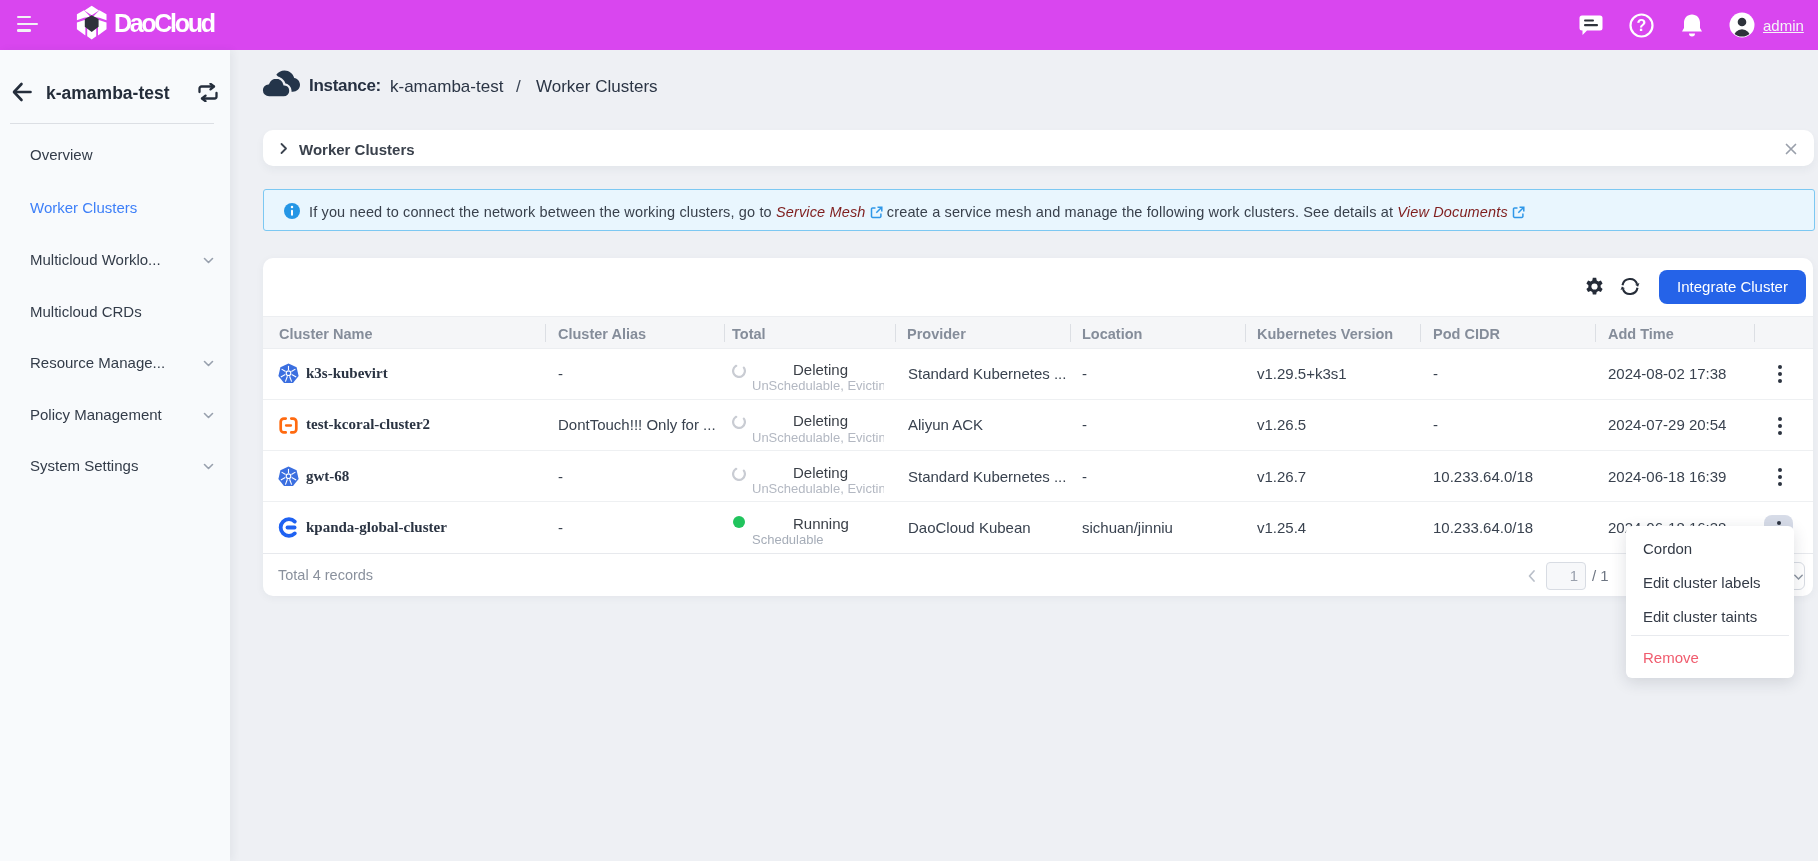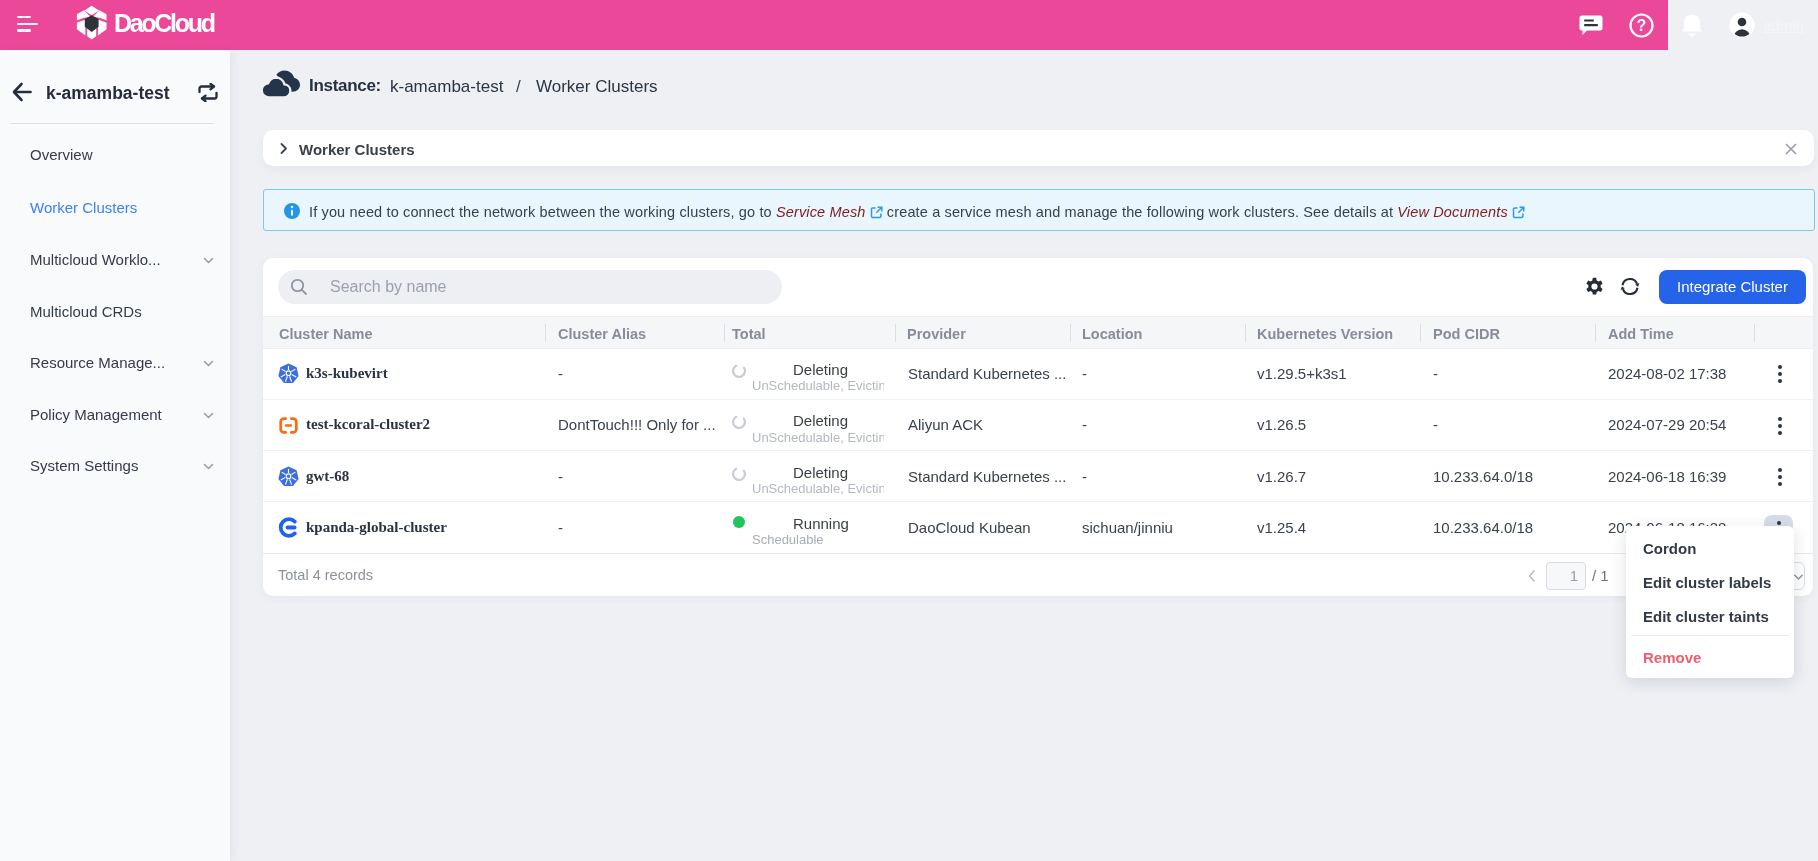--- a/index.html
+++ b/index.html
@@ -6,21 +6,21 @@
 html,body { width: 1818px; height: 861px; }
 body {
   font-family: "Liberation Sans", sans-serif;
   background: #eef0f4;
   position: relative;
   overflow: hidden;
   color: #2c3542;
   -webkit-font-smoothing: antialiased;
 }
 .abs { position: absolute; }
-.topbar { position:absolute; left:0; top:0; width:1668px; height:50px; background:#ec4899; }
+.topbar { position:absolute; left:0; top:0; width:1818px; height:50px; background:#d946ef; }
 .hamb div { position:absolute; height:2.6px; background:#f2f3f5; border-radius:1.3px; }
 .logo-text { position:absolute; left:114px; top:9px; color:#fff; font-size:25px; font-weight:bold; letter-spacing:-2.3px; }
 .admin-txt { position:absolute; left:1763px; top:17px; color:#f4f5f7; font-size:15px;text-decoration:underline; }
 .sidebar { position:absolute; left:0; top:50px; width:230px; height:811px; background:#f8fafc; box-shadow:3px 0 8px rgba(40,50,70,.06); }
 .sb-title { position:absolute; left:46px; top:33px; font-size:17.5px; font-weight:bold; color:#242d3a; }
 .sb-divider { position:absolute; left:10px; top:73px; width:204px; height:1px; background:#dcdfe4; }
 .sb-item { position:absolute; left:30px; width:170px; font-size:15px; color:#333c49; white-space:nowrap; }
 .sb-item.active { color:#3d7ff8; }
 .inst-label { position:absolute; left:309px; top:76px; font-size:17px; font-weight:bold; color:#273142; letter-spacing:-0.3px; }
 .crumb { position:absolute; top:76.5px; font-size:17px; color:#2b3545; }
@@ -39,21 +39,21 @@
 .cell { position:absolute; top:16.5px; font-size:15px; color:#39424f; white-space:nowrap; overflow:hidden; }
 .cname { font-weight:bold; color:#2a3342; font-size:15px; position:absolute; left:43px; top:16.5px; white-space:nowrap;font-family:Liberation Serif, serif; }
 .smain { position:absolute; left:491px; top:12.5px; font-size:15px; color:#3a3f47;margin-left:39px; }
 .ssub { position:absolute; left:489px; top:30px; font-size:13px; color:#b3b8c2; width:132px; white-space:nowrap; overflow:hidden; }
 .kebab { position:absolute; left:1503px; top:12px; width:26px; height:28px; }
 .kebab i { position:absolute; left:12px; width:4px; height:4px; border-radius:50%; background:#2c3340; }
 .total { position:absolute; left:15px; top:309px; font-size:14.5px; color:#8a919d; }
 .pgbox { position:absolute; left:1546px; top:562px; width:40px; height:28px; background:#f7f8fa; border:1px solid #d8dce3; border-radius:4px; font-size:15px; color:#9aa1ad; text-align:right; line-height:26px; padding-right:7px; }
 .pgsel { position:absolute; left:1713px; top:562px; width:92px; height:28px; background:#fff; border:1px solid #d8dce3; border-radius:6px; }
 .menu { position:absolute; left:1626px; top:526px; width:168px; height:152px; background:#fff; border-radius:6px; box-shadow:0 4px 16px rgba(25,35,55,.14); z-index:30; }
-.menu .mi { position:absolute; left:17px; font-size:15px; color:#333a46;font-weight:bold; }
+.menu .mi { position:absolute; left:17px; font-size:15px; color:#333a46; }
 .kebab-active { position:absolute; left:1764px; top:515px; width:29px; height:28px; background:#d7dce8; border-radius:8px; z-index:5; }
 </style>
 </head>
 <body>
 
 <div class="topbar">
   <div class="hamb">
     <div style="left:17px;top:15.7px;width:14px"></div>
     <div style="left:17px;top:22.6px;width:20.5px"></div>
     <div style="left:17px;top:29.4px;width:14px"></div>
@@ -162,27 +162,20 @@
 </div>
 <div class="alert-text">If you need to connect the network between the working clusters, go to <span class="lnk">Service Mesh</span> <svg width="13" height="13" viewBox="0 0 13 13" style="vertical-align:-1.5px">
       <path d="M5.5 2 H2.6 a1.1 1.1 0 0 0 -1.1 1.1 v7.2 a1.1 1.1 0 0 0 1.1 1.1 h7.2 a1.1 1.1 0 0 0 1.1 -1.1 V7.5" fill="none" stroke="#2f97e8" stroke-width="1.5"></path>
       <path d="M7.5 1.2 h4.3 v4.3 M11.5 1.5 L6.3 6.7" fill="none" stroke="#2f97e8" stroke-width="1.5"></path>
     </svg> create a service mesh and manage the following work clusters. See details at <span class="lnk">View Documents</span> <svg width="13" height="13" viewBox="0 0 13 13" style="vertical-align:-1.5px">
       <path d="M5.5 2 H2.6 a1.1 1.1 0 0 0 -1.1 1.1 v7.2 a1.1 1.1 0 0 0 1.1 1.1 h7.2 a1.1 1.1 0 0 0 1.1 -1.1 V7.5" fill="none" stroke="#2f97e8" stroke-width="1.5"></path>
       <path d="M7.5 1.2 h4.3 v4.3 M11.5 1.5 L6.3 6.7" fill="none" stroke="#2f97e8" stroke-width="1.5"></path>
     </svg></div>
 
 <div class="card">
-  <div class="search">
-    <svg class="abs" style="left:12px;top:8px" width="18" height="18" viewBox="0 0 18 18">
-        <circle cx="7.5" cy="7.5" r="5.7" fill="none" stroke="#8d95a1" stroke-width="1.8"></circle>
-        <line x1="11.8" y1="11.8" x2="16" y2="16" stroke="#8d95a1" stroke-width="1.8" stroke-linecap="round"></line>
-      </svg>
-    <span class="ph">Search by name</span>
-  </div>
   <svg class="abs" style="left:1322px;top:19px" width="19" height="19" viewBox="0 0 19 19">
     <path d="M7.8 0.8 h3.4 l0.5 2.6 a6.6 6.6 0 0 1 1.7 1 l2.5 -0.9 l1.7 3 l-2 1.7 a6.8 6.8 0 0 1 0 2 l2 1.7 l-1.7 3 l-2.5 -0.9 a6.6 6.6 0 0 1 -1.7 1 l-0.5 2.6 h-3.4 l-0.5 -2.6 a6.6 6.6 0 0 1 -1.7 -1 l-2.5 0.9 l-1.7 -3 l2 -1.7 a6.8 6.8 0 0 1 0 -2 l-2 -1.7 l1.7 -3 l2.5 0.9 a6.6 6.6 0 0 1 1.7 -1 z" fill="#252c38"></path>
     <circle cx="9.5" cy="9.5" r="3.1" fill="#fff"></circle>
   </svg>
   <svg class="abs" style="left:1357px;top:19px" width="20" height="19" viewBox="0 0 19 19">
     <path d="M2.0 8.2 A 7.6 7.6 0 0 1 16.6 6.9" fill="none" stroke="#252c38" stroke-width="2.1"></path>
     <path d="M17.0 10.8 A 7.6 7.6 0 0 1 2.4 12.1" fill="none" stroke="#252c38" stroke-width="2.1"></path>
     <polygon points="18.9,5.9 14.7,7.7 17.6,9.8" fill="#252c38"></polygon>
     <polygon points="0.1,13.1 4.4,11.3 1.4,9.4" fill="#252c38"></polygon>
   </svg>

